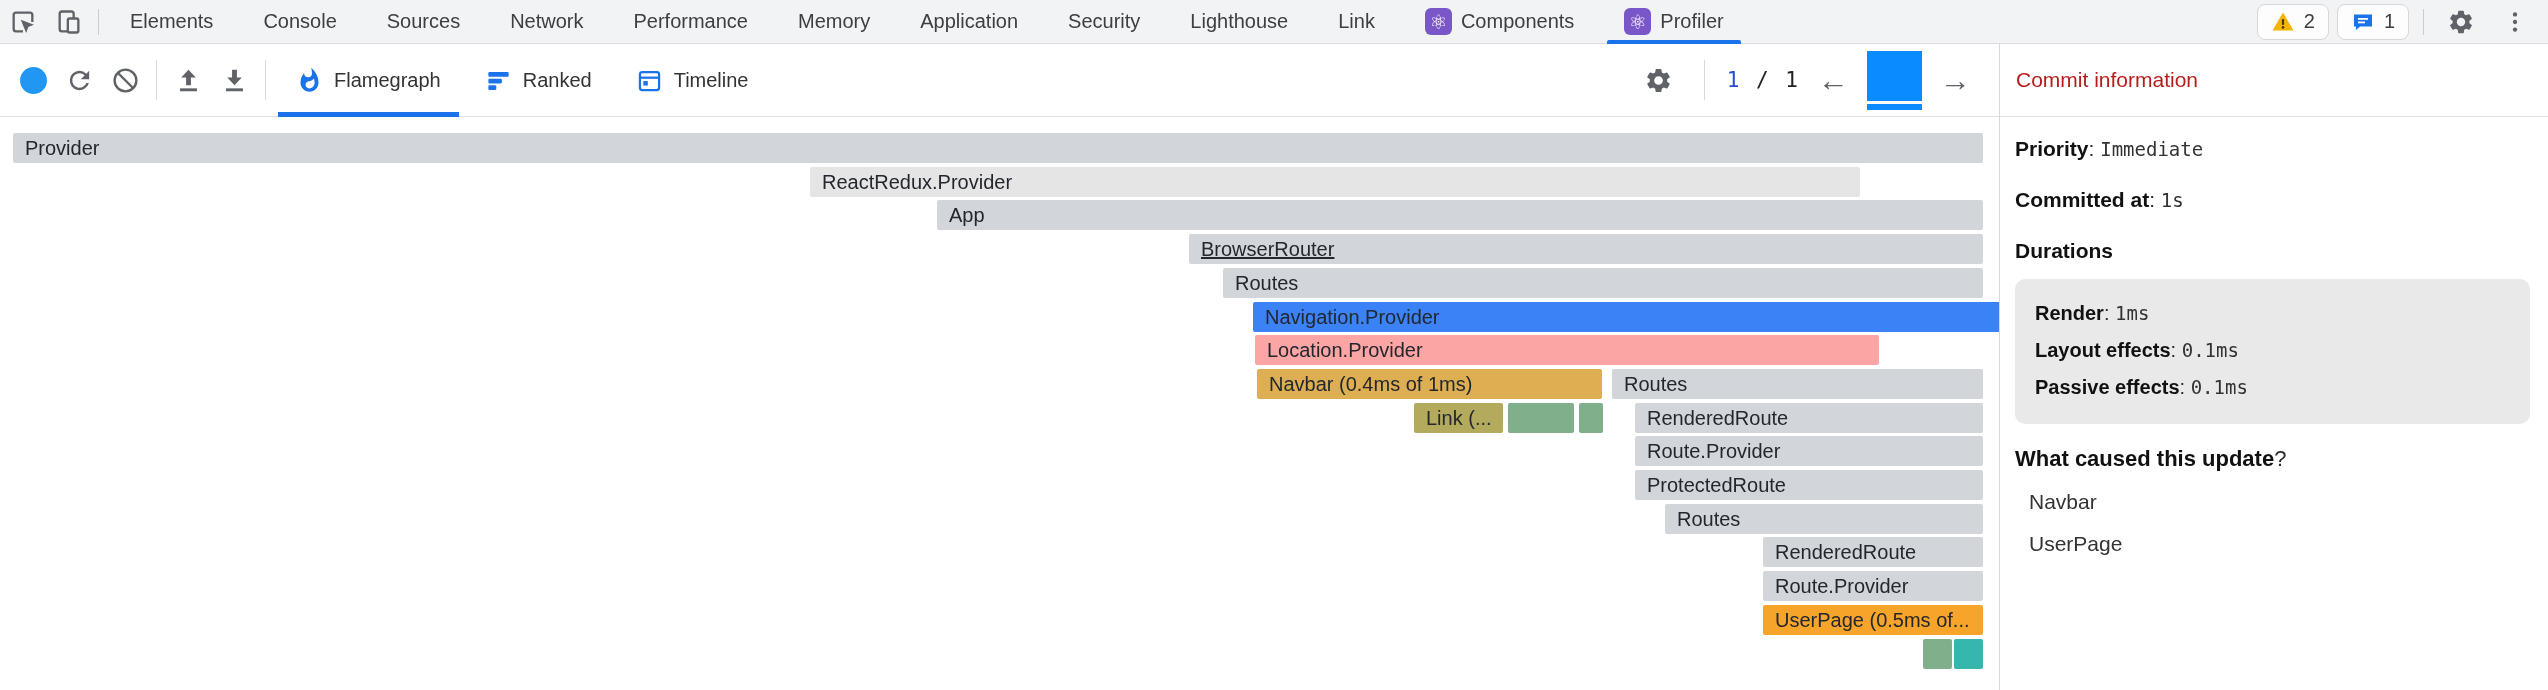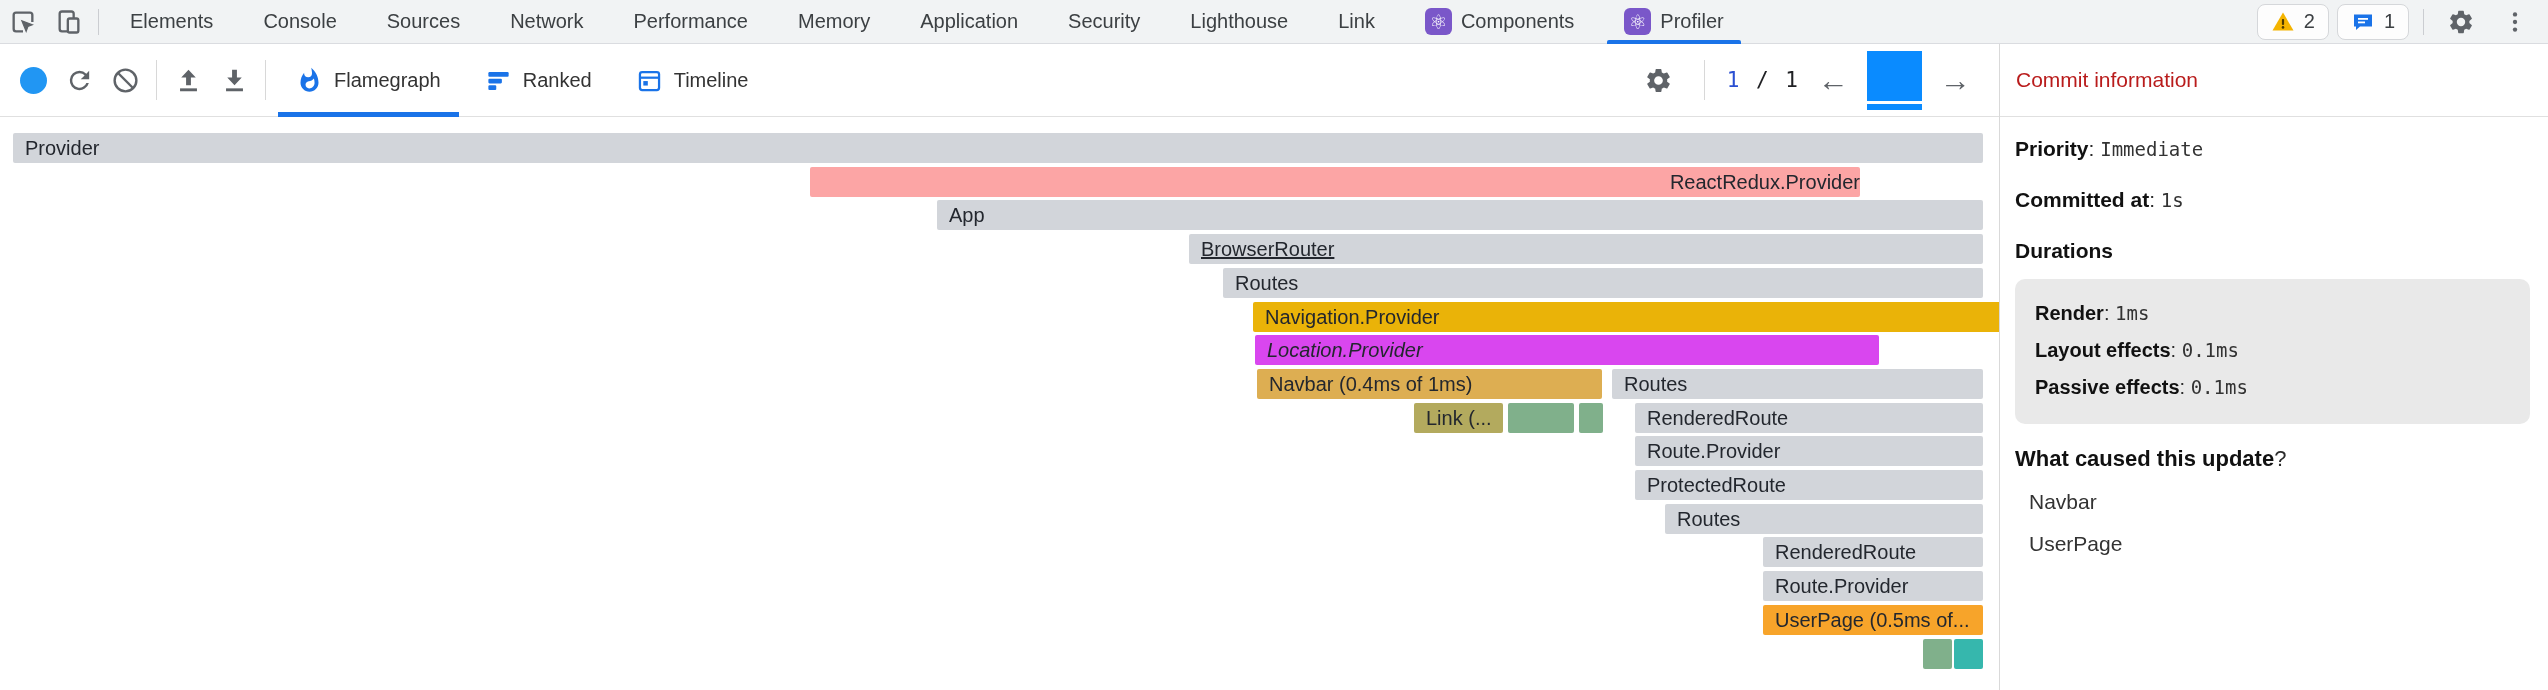--- a/index.html
+++ b/index.html
@@ -232,26 +232,26 @@
       <div class="commit-sel">
         <div class="big" id="commit-big" style="background: rgb(10, 139, 255);"></div>
         <div class="strip" id="commit-strip" style="background: rgb(10, 139, 255);"></div>
       </div>
       <div class="nav-arrow">→</div>
     </div>
   </div>
 
   <div id="flame">
       <div class="bar" style="left: 13px; top: 15px; width: 1970px; height: 30px; background: rgb(210, 213, 218);">Provider</div>
-      <div class="bar" style="left: 810px; top: 49px; width: 1050px; height: 30px; background: #fca5a5; text-align: right;">ReactRedux.Provider</div>
+      <div class="bar" style="left: 810px; top: 49px; width: 1050px; height: 30px; background: #e5e5e5;">ReactRedux.Provider</div>
       <div class="bar" style="left: 937px; top: 82px; width: 1046px; height: 30px; background: rgb(210, 213, 218);">App</div>
       <div class="bar" style="left: 1189px; top: 116px; width: 794px; height: 30px; background: rgb(210, 213, 218); text-decoration: underline;">BrowserRouter</div>
       <div class="bar" style="left: 1223px; top: 150px; width: 760px; height: 30px; background: rgb(210, 213, 218);">Routes</div>
-      <div class="bar" style="left: 1253px; top: 184px; width: 800px; height: 30px; background: #eab308;">Navigation.Provider</div>
-      <div class="bar" style="left: 1255px; top: 217px; width: 624px; height: 30px; background: #d946ef; font-style: italic;">Location.Provider</div>
+      <div class="bar" style="left: 1253px; top: 184px; width: 800px; height: 30px; background: #3b82f6;">Navigation.Provider</div>
+      <div class="bar" style="left: 1255px; top: 217px; width: 624px; height: 30px; background: #fca5a5;">Location.Provider</div>
       <div class="bar" style="left: 1257px; top: 251px; width: 345px; height: 30px; background: rgb(221, 174, 82);">Navbar (0.4ms of 1ms)</div>
       <div class="bar" style="left: 1612px; top: 251px; width: 371px; height: 30px; background: rgb(210, 213, 218);">Routes</div>
       <div class="bar" style="left: 1414px; top: 285px; width: 89px; height: 30px; background: rgb(179, 170, 94);">Link (...</div>
       <div class="bar" style="left: 1508px; top: 285px; width: 66px; height: 30px; background: rgb(128, 176, 139);"></div>
       <div class="bar" style="left: 1579px; top: 285px; width: 24px; height: 30px; background: rgb(128, 176, 139);"></div>
       <div class="bar" style="left: 1635px; top: 285px; width: 348px; height: 30px; background: rgb(210, 213, 218);">RenderedRoute</div>
       <div class="bar" style="left: 1635px; top: 318px; width: 348px; height: 30px; background: rgb(210, 213, 218);">Route.Provider</div>
       <div class="bar" style="left: 1635px; top: 352px; width: 348px; height: 30px; background: rgb(210, 213, 218);">ProtectedRoute</div>
       <div class="bar" style="left: 1665px; top: 386px; width: 318px; height: 30px; background: rgb(210, 213, 218);">Routes</div>
       <div class="bar" style="left: 1763px; top: 419px; width: 220px; height: 30px; background: rgb(210, 213, 218);">RenderedRoute</div>

